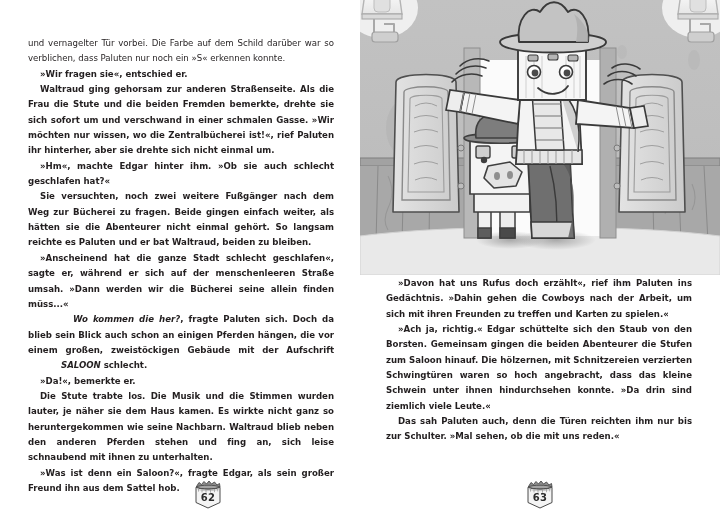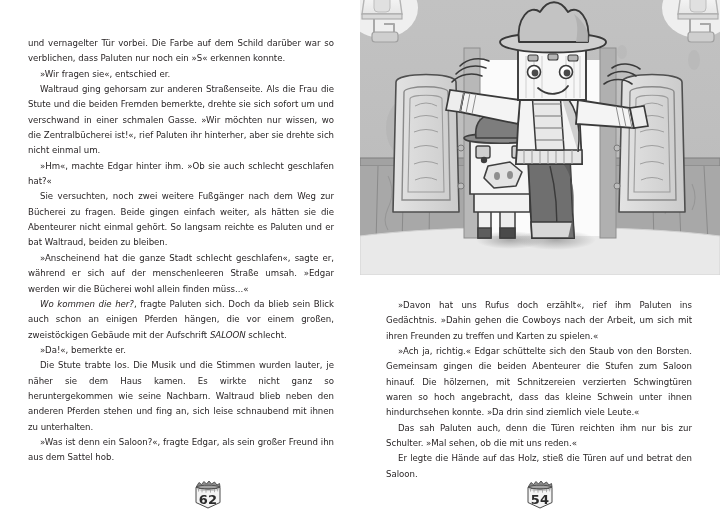--- a/index.html
+++ b/index.html
@@ -38,31 +38,32 @@
     text-align: justify;
     text-justify: inter-word;
     letter-spacing: -0.02px;
     hyphens: manual;
   }
   .body-text p {
     margin: 0;
   }
   .body-text p.indent {
     text-indent: 12px;
+    font-weight: bold;
   }
   .body-text p.noindent {
     text-indent: 0;
   }
-  .it { font-style: italic; }
+  .it { font-style: italic; margin-left: 33px; }
 
   
   .right-text-wrap {
     position: absolute;
     left: 26px;
-    top: 298px;
+    top: 276px;
     width: 306px;
   }
 
   
   .illo {
     position: absolute;
     left: 0;
     top: 0;
     width: 360px;
     height: 275px;
@@ -85,21 +86,21 @@
     width: 40px;
     height: 40px;
   }
   .badge .num {
     position: absolute;
     left: 0;
     right: 0;
     top: 19px;
     text-align: center;
     font-family: "DejaVu Sans", sans-serif;
-    font-size: 13px;
+    font-size: 10px;
     font-weight: bold;
     color: #2b2b2b;
     letter-spacing: 0.2px;
   }
   .gutter {
     position: absolute;
     left: 359px;
     top: 0;
     width: 1px;
     height: 519px;
@@ -111,21 +112,21 @@
 
 <div class="spread">
 
   <div class="page page-left">
     <div class="body-text">
       <p class="noindent">und vernagelter Tür vorbei. Die Farbe auf dem Schild darüber war so verblichen, dass Paluten nur noch ein »S« erkennen konnte.</p>
       <p class="indent">»Wir fragen sie«, entschied er.</p>
       <p class="indent">Waltraud ging gehorsam zur anderen Straßenseite. Als die Frau die Stute und die beiden Fremden bemerkte, drehte sie sich sofort um und verschwand in einer schmalen Gasse. »Wir möchten nur wissen, wo die Zentralbücherei ist!«, rief Paluten ihr hinterher, aber sie drehte sich nicht einmal um.</p>
       <p class="indent">»Hm«, machte Edgar hinter ihm. »Ob sie auch schlecht geschlafen hat?«</p>
       <p class="indent">Sie versuchten, noch zwei weitere Fußgänger nach dem Weg zur Bücherei zu fragen. Beide gingen einfach weiter, als hätten sie die Abenteurer nicht einmal gehört. So langsam reichte es Paluten und er bat Waltraud, beiden zu bleiben.</p>
-      <p class="indent">»Anscheinend hat die ganze Stadt schlecht geschlafen«, sagte er, während er sich auf der menschenleeren Straße umsah. »Edgar werden wir die Bücherei wohl allein finden müss...«</p>
+      <p class="indent">»Anscheinend hat die ganze Stadt schlecht geschlafen«, sagte er, während er sich auf der menschenleeren Straße umsah. »Dann werden wir die Bücherei seine allein finden müss...«</p>
       <p class="indent"><span class="it">Wo kommen die her?</span><span>, fragte Paluten sich. Doch da blieb sein Blick auch schon an einigen Pferden hängen, die vor einem großen, zweistöckigen Gebäude mit der Aufschrift </span><span class="it">SALOON</span><span> schlecht.</span></p>
       <p class="indent">»Da!«, bemerkte er.</p>
       <p class="indent">Die Stute trabte los. Die Musik und die Stimmen wurden lauter, je näher sie dem Haus kamen. Es wirkte nicht ganz so heruntergekommen wie seine Nachbarn. Waltraud blieb neben den anderen Pferden stehen und fing an, sich leise schnaubend mit ihnen zu unterhalten.</p>
       <p class="indent">»Was ist denn ein Saloon?«, fragte Edgar, als sein großer Freund ihn aus dem Sattel hob.</p>
     </div>
 
     <div class="pagenum">
       <div class="badge">
         <svg width="40" height="40" viewBox="0 0 40 40">
 
@@ -365,33 +366,32 @@
           </g>
         </g>
       </svg>
     </div>
 
     <div class="right-text-wrap">
       <div class="body-text">
         <p class="indent">»Davon hat uns Rufus doch erzählt«, rief ihm Paluten ins Gedächtnis. »Dahin gehen die Cowboys nach der Arbeit, um sich mit ihren Freunden zu treffen und Karten zu spielen.«</p>
         <p class="indent">»Ach ja, richtig.« Edgar schüttelte sich den Staub von den Borsten. Gemeinsam gingen die beiden Abenteurer die Stufen zum Saloon hinauf. Die hölzernen, mit Schnitzereien verzierten Schwingtüren waren so hoch angebracht, dass das kleine Schwein unter ihnen hindurchsehen konnte. »Da drin sind ziemlich viele Leute.«</p>
         <p class="indent">Das sah Paluten auch, denn die Türen reichten ihm nur bis zur Schulter. »Mal sehen, ob die mit uns reden.«</p>
-        <p class="indent">Er legte die Hände auf das Holz, stieß die Türen auf und betrat den Saloon.</p>
       </div>
     </div>
 
     <div class="pagenum">
       <div class="badge">
         <svg width="40" height="40" viewBox="0 0 40 40">
           <path d="M8.5 13.5 L11 9.5 L13.5 11.5 L16 8.5 L18.5 11 L21 8 L23.5 11 L26.5 9 L29 12 L31.5 10.5 L32 14 L20 18.5 Z" fill="#8e8e8e" stroke="#4a4a4a" stroke-width="0.9" stroke-linejoin="round"></path>
           <path d="M8 14 C12 11.6, 28 11.6, 32 14 C28 16.6, 12 16.6, 8 14 Z" fill="#a3a3a3" stroke="#4a4a4a" stroke-width="0.9"></path>
           <path d="M8 14.2 L8 29.5 L20 35 L32 29.5 L32 14.2 C28 16.8, 12 16.8, 8 14.2 Z" fill="#f4f4f4" stroke="#4a4a4a" stroke-width="1"></path>
           <path d="M9.4 16.2 C13.2 18.1, 26.8 18.1, 30.6 16.2" fill="none" stroke="#b9b9b9" stroke-width="0.8"></path>
           <path d="M10.5 15.6 l0 2.6 M14 16.6 l0 2.4 M18 17 l0 2.3 M22.5 17 l0 2.3 M26.5 16.4 l0 2.4 M29.7 15.4 l0 2.6" stroke="#9c9c9c" stroke-width="0.8" stroke-linecap="round"></path>
         </svg>
-        <div class="num">54</div>
+        <div class="num">63</div>
       </div>
     </div>
 
   </div>
 
   <div class="gutter"></div>
 </div>
 
 </body></html>

